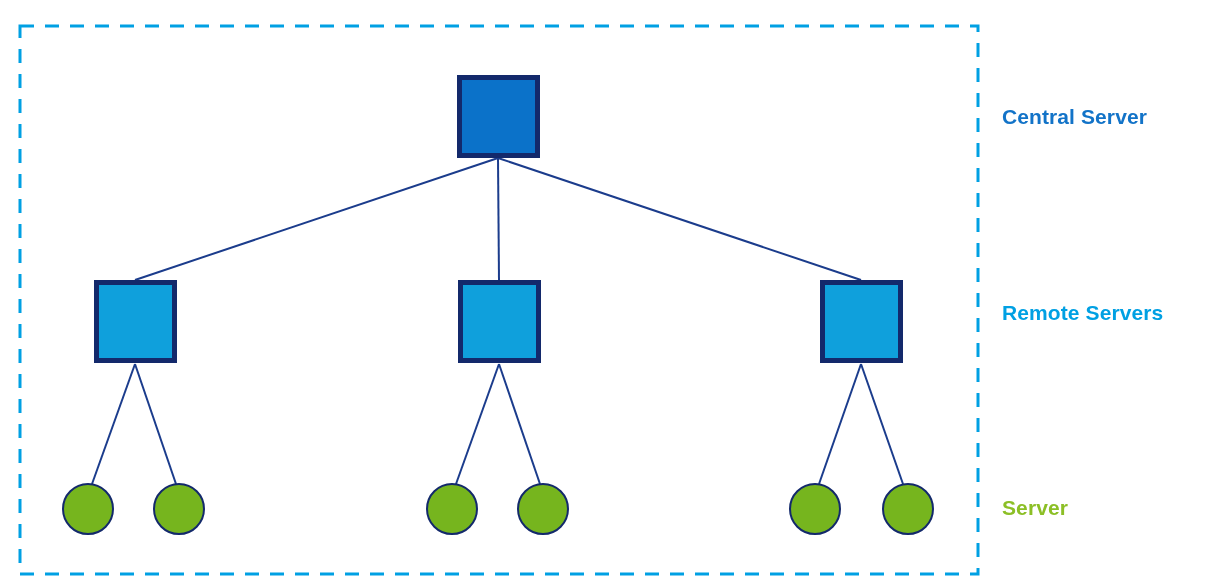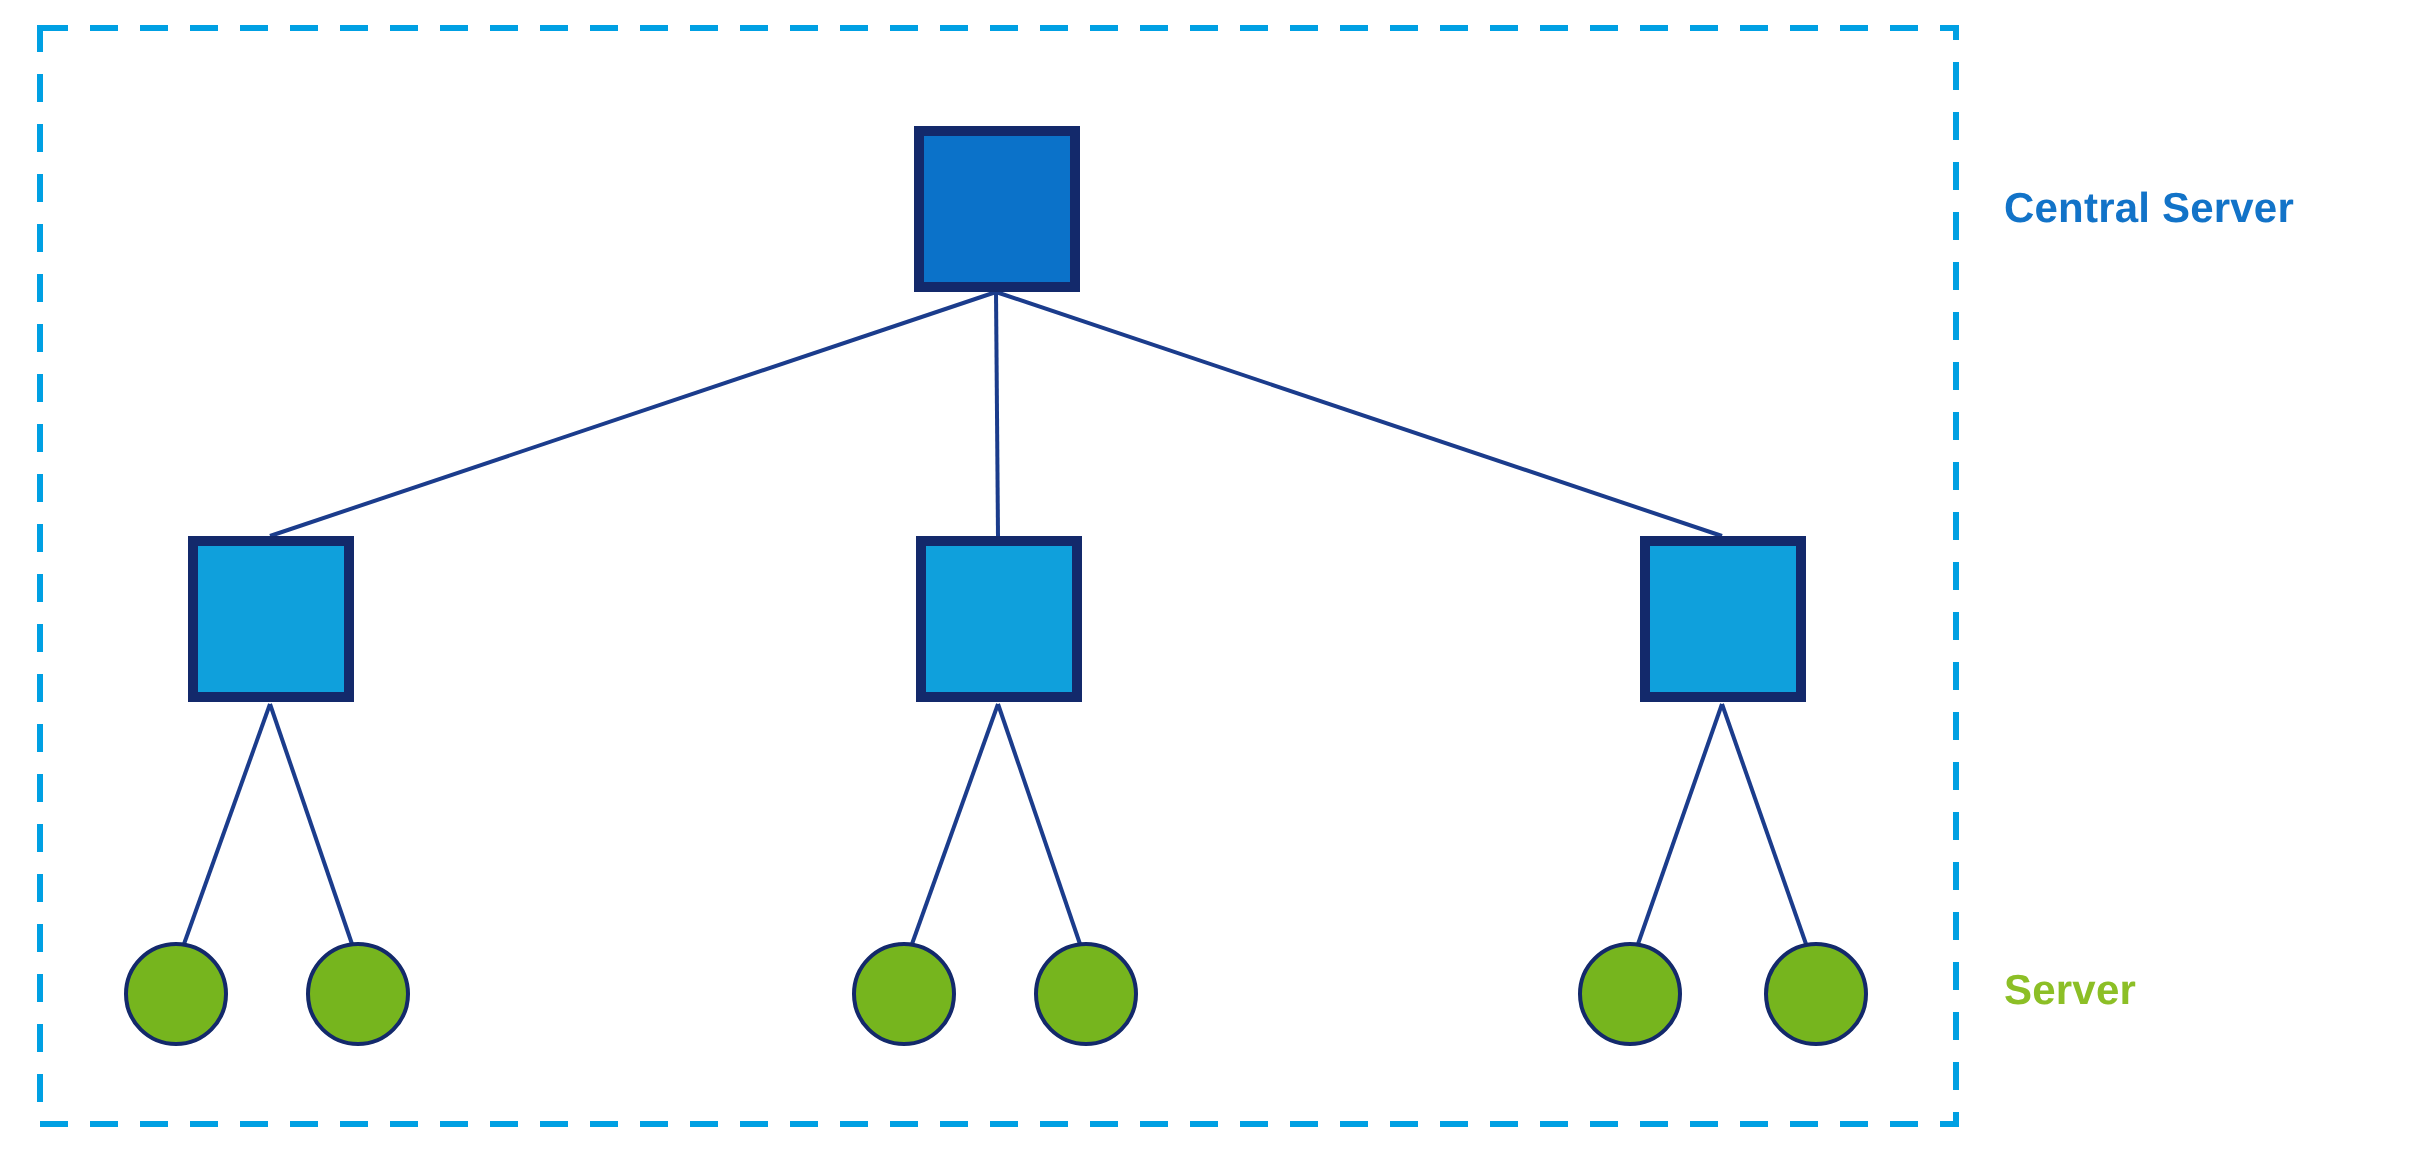--- a/index.html
+++ b/index.html
@@ -10,21 +10,21 @@
   body {
     width: 1211px;
     height: 581px;
     font-family: "Liberation Sans", sans-serif;
     overflow: hidden;
     position: relative;
   }
   #diagram-root {
     position: absolute;
     left: 0;
-    top: 0;
+    top: 12px;
     width: 1211px;
     height: 436px;
   }
   .svg-layer {
     position: absolute;
     left: 0;
     top: 0;
     width: 1211px;
     height: 581px;
   }
@@ -69,15 +69,16 @@
         <circle cx="179" cy="497" r="25" stroke-width="2" fill="#76b51e" stroke="#13296b"></circle>
         <circle cx="452" cy="497" r="25" stroke-width="2" fill="#76b51e" stroke="#13296b"></circle>
         <circle cx="543" cy="497" r="25" stroke-width="2" fill="#76b51e" stroke="#13296b"></circle>
         <circle cx="815" cy="497" r="25" stroke-width="2" fill="#76b51e" stroke="#13296b"></circle>
         <circle cx="908" cy="497" r="25" stroke-width="2" fill="#76b51e" stroke="#13296b"></circle>
       </g>
   </svg>
 
   <div class="label" id="label-central" style="color: rgb(18, 115, 200);">Central Server</div>
 
+  <div class="label" id="label-remote" style="color: rgb(0, 160, 227);">Remote Servers</div>
 
   <div class="label" id="label-pollers" style="color: rgb(140, 191, 38);">Server</div>
 </div>
 
 </body></html>

